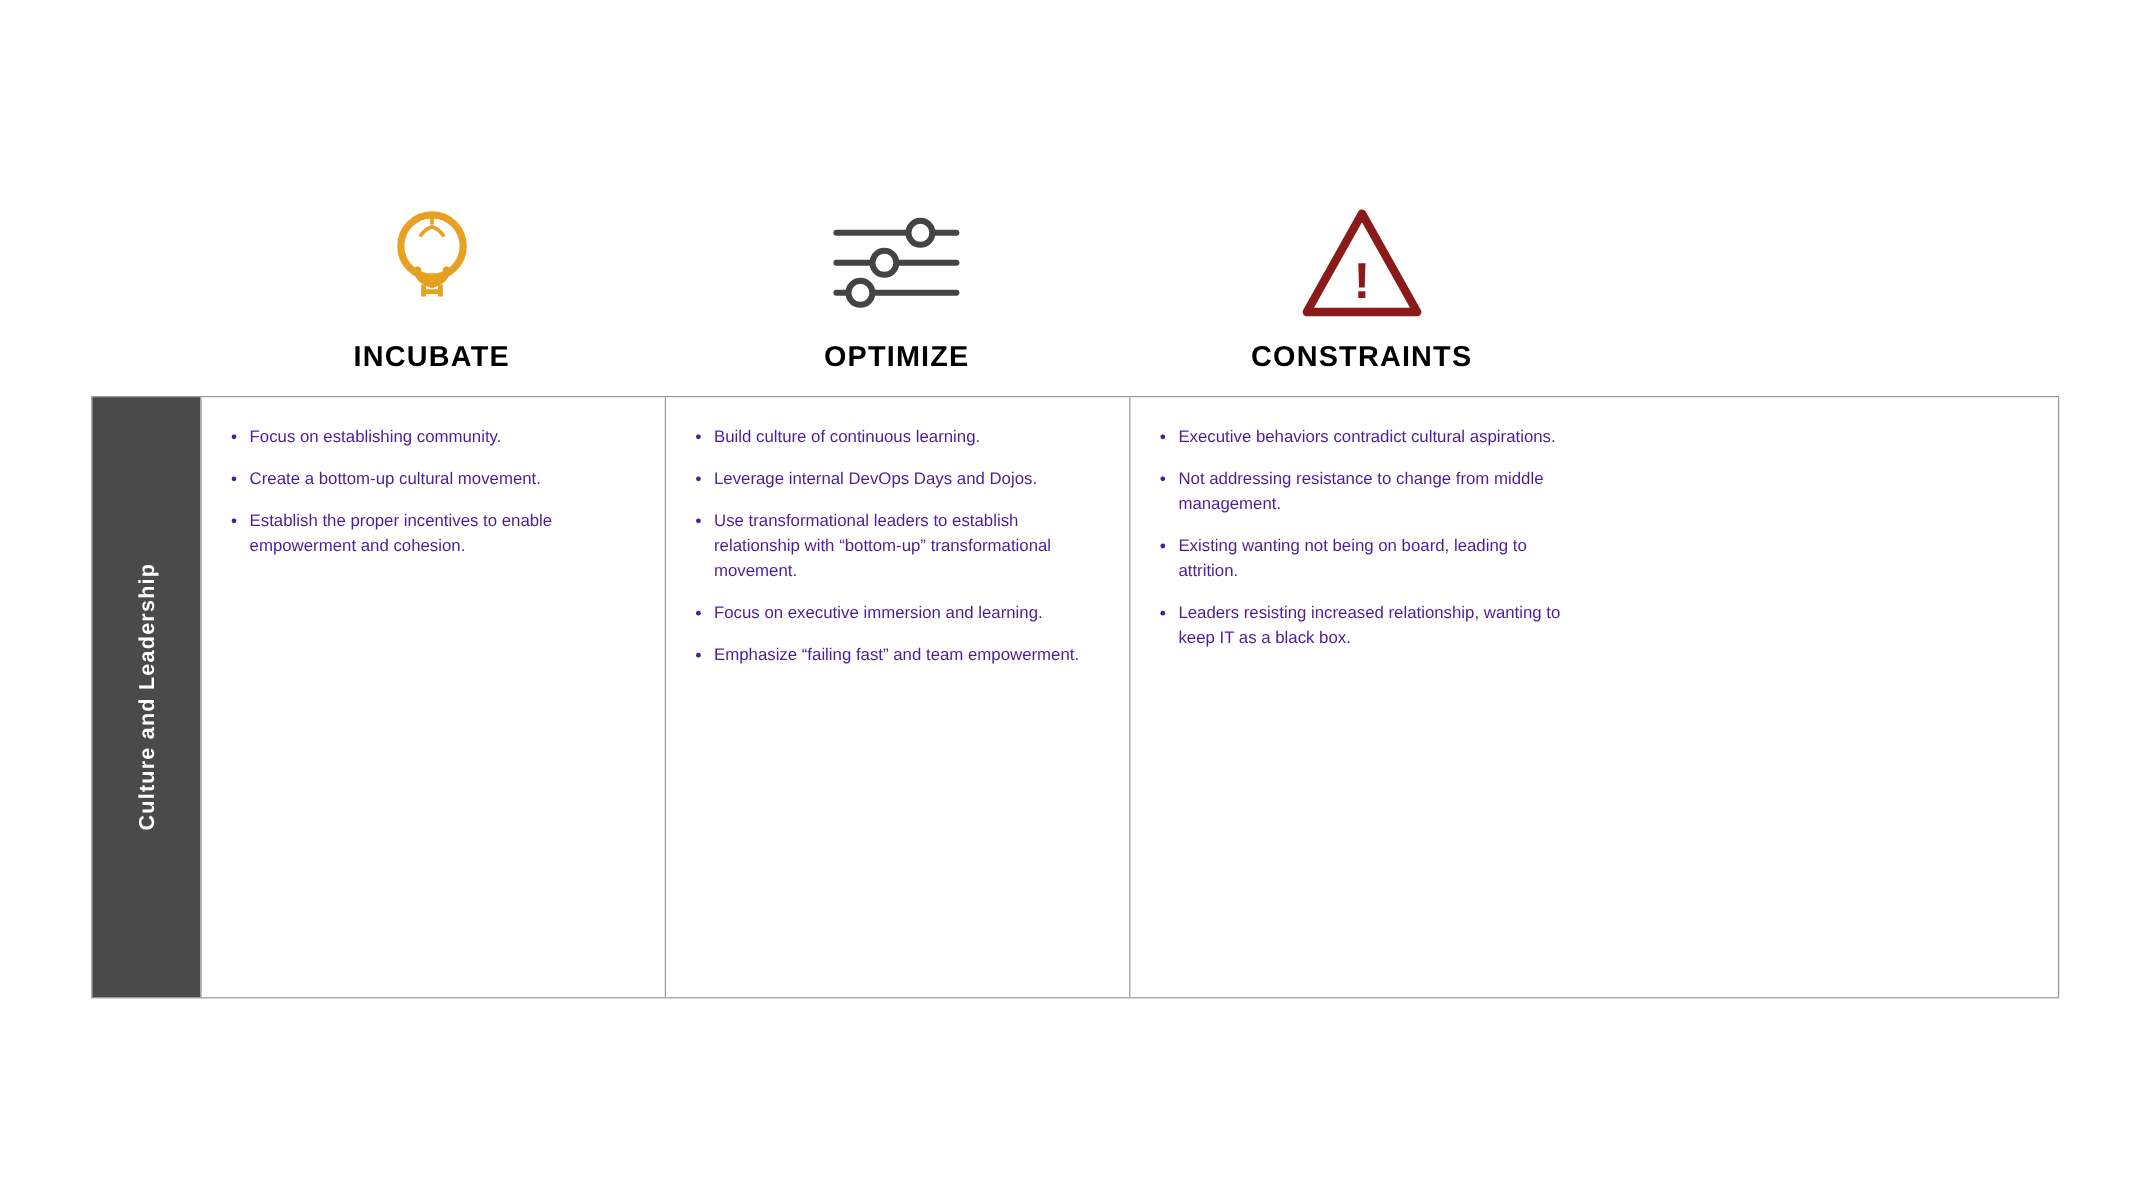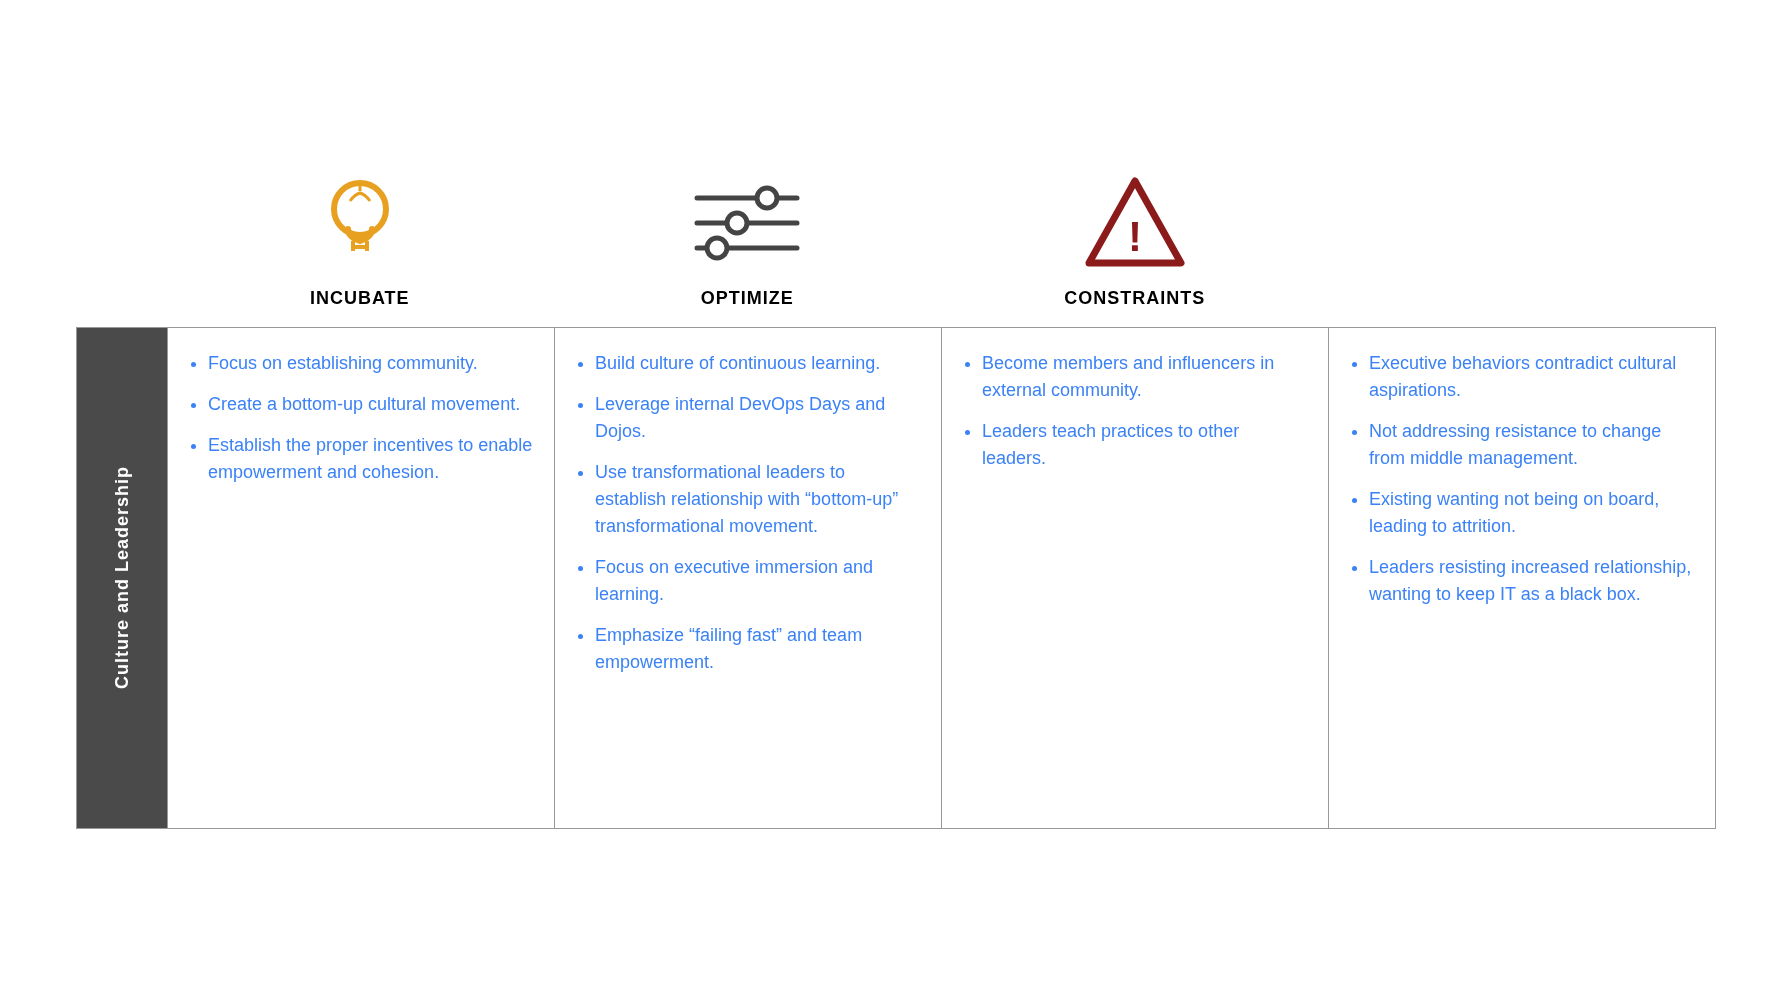--- a/index.html
+++ b/index.html
@@ -30,21 +30,21 @@
       padding-bottom: 18px;
     }
     .icon-area {
       height: 110px;
       display: flex;
       align-items: center;
       justify-content: center;
       margin-bottom: 10px;
     }
     .col-label {
-      font-size: 18px;
+      font-size: 24px;
       font-weight: 900;
       letter-spacing: 1px;
       text-transform: uppercase;
     }
     
     .body-row {
       display: grid;
       grid-template-columns: 90px 1fr 1fr 1fr 1fr;
       border: 1.5px solid #999;
     }
@@ -68,24 +68,24 @@
     .content-cell {
       border-left: 1.5px solid #999;
       padding: 22px 20px;
       vertical-align: top;
     }
     .content-cell ul {
       list-style: disc;
       padding-left: 20px;
     }
     .content-cell ul li {
-      font-size: 18px;
+      font-size: 14px;
       line-height: 1.5;
       margin-bottom: 14px;
-      color: #3b82f6;
+      color: #4c1d95;
     }
     .content-cell ul li:last-child {
       margin-bottom: 0;
     }
     
     
     
   </style>
 </head>
 <body>
@@ -158,26 +158,20 @@
     <div class="content-cell">
       <ul>
         <li>Build culture of continuous learning.</li>
         <li>Leverage internal DevOps Days and Dojos.</li>
         <li>Use transformational leaders to establish relationship with “bottom-up” transformational movement.</li>
         <li>Focus on executive immersion and learning.</li>
         <li>Emphasize “failing fast” and team empowerment.</li>
       </ul>
     </div>
 
-    <div class="content-cell">
-      <ul>
-        <li>Become members and influencers in external community.</li>
-        <li>Leaders teach practices to other leaders.</li>
-      </ul>
-    </div>
 
     <div class="content-cell">
       <ul>
         <li>Executive behaviors contradict cultural aspirations.</li>
         <li>Not addressing resistance to change from middle management.</li>
         <li>Existing wanting not being on board, leading to attrition.</li>
         <li>Leaders resisting increased relationship, wanting to keep IT as a black box.</li>
       </ul>
     </div>
   </div>

